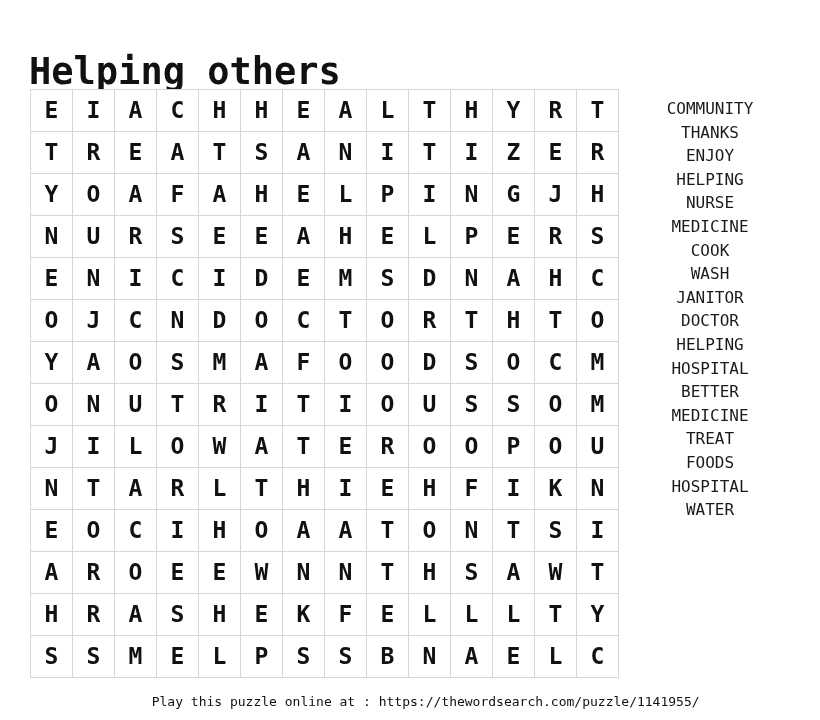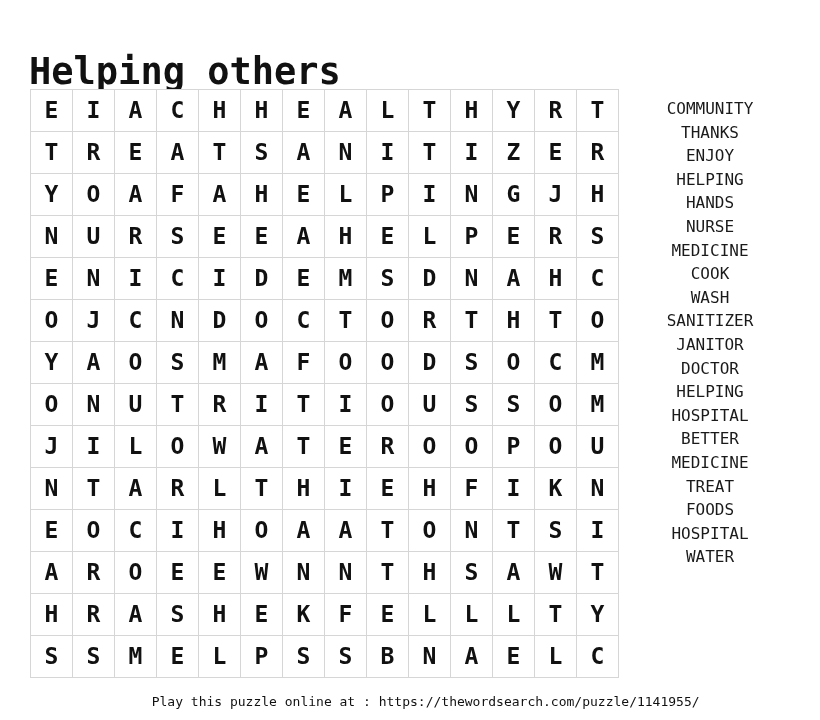--- a/index.html
+++ b/index.html
@@ -335,26 +335,24 @@
           </tr>
         </tbody>
     </table>
   </div>
 
   <div class="word-list">
       <div class="word-item">COMMUNITY</div>
       <div class="word-item">THANKS</div>
       <div class="word-item">ENJOY</div>
       <div class="word-item">HELPING</div>
-      <div class="word-item">HANDS</div>
       <div class="word-item">NURSE</div>
       <div class="word-item">MEDICINE</div>
       <div class="word-item">COOK</div>
       <div class="word-item">WASH</div>
-      <div class="word-item">SANITIZER</div>
       <div class="word-item">JANITOR</div>
       <div class="word-item">DOCTOR</div>
       <div class="word-item">HELPING</div>
       <div class="word-item">HOSPITAL</div>
       <div class="word-item">BETTER</div>
       <div class="word-item">MEDICINE</div>
       <div class="word-item">TREAT</div>
       <div class="word-item">FOODS</div>
       <div class="word-item">HOSPITAL</div>
       <div class="word-item">WATER</div>

